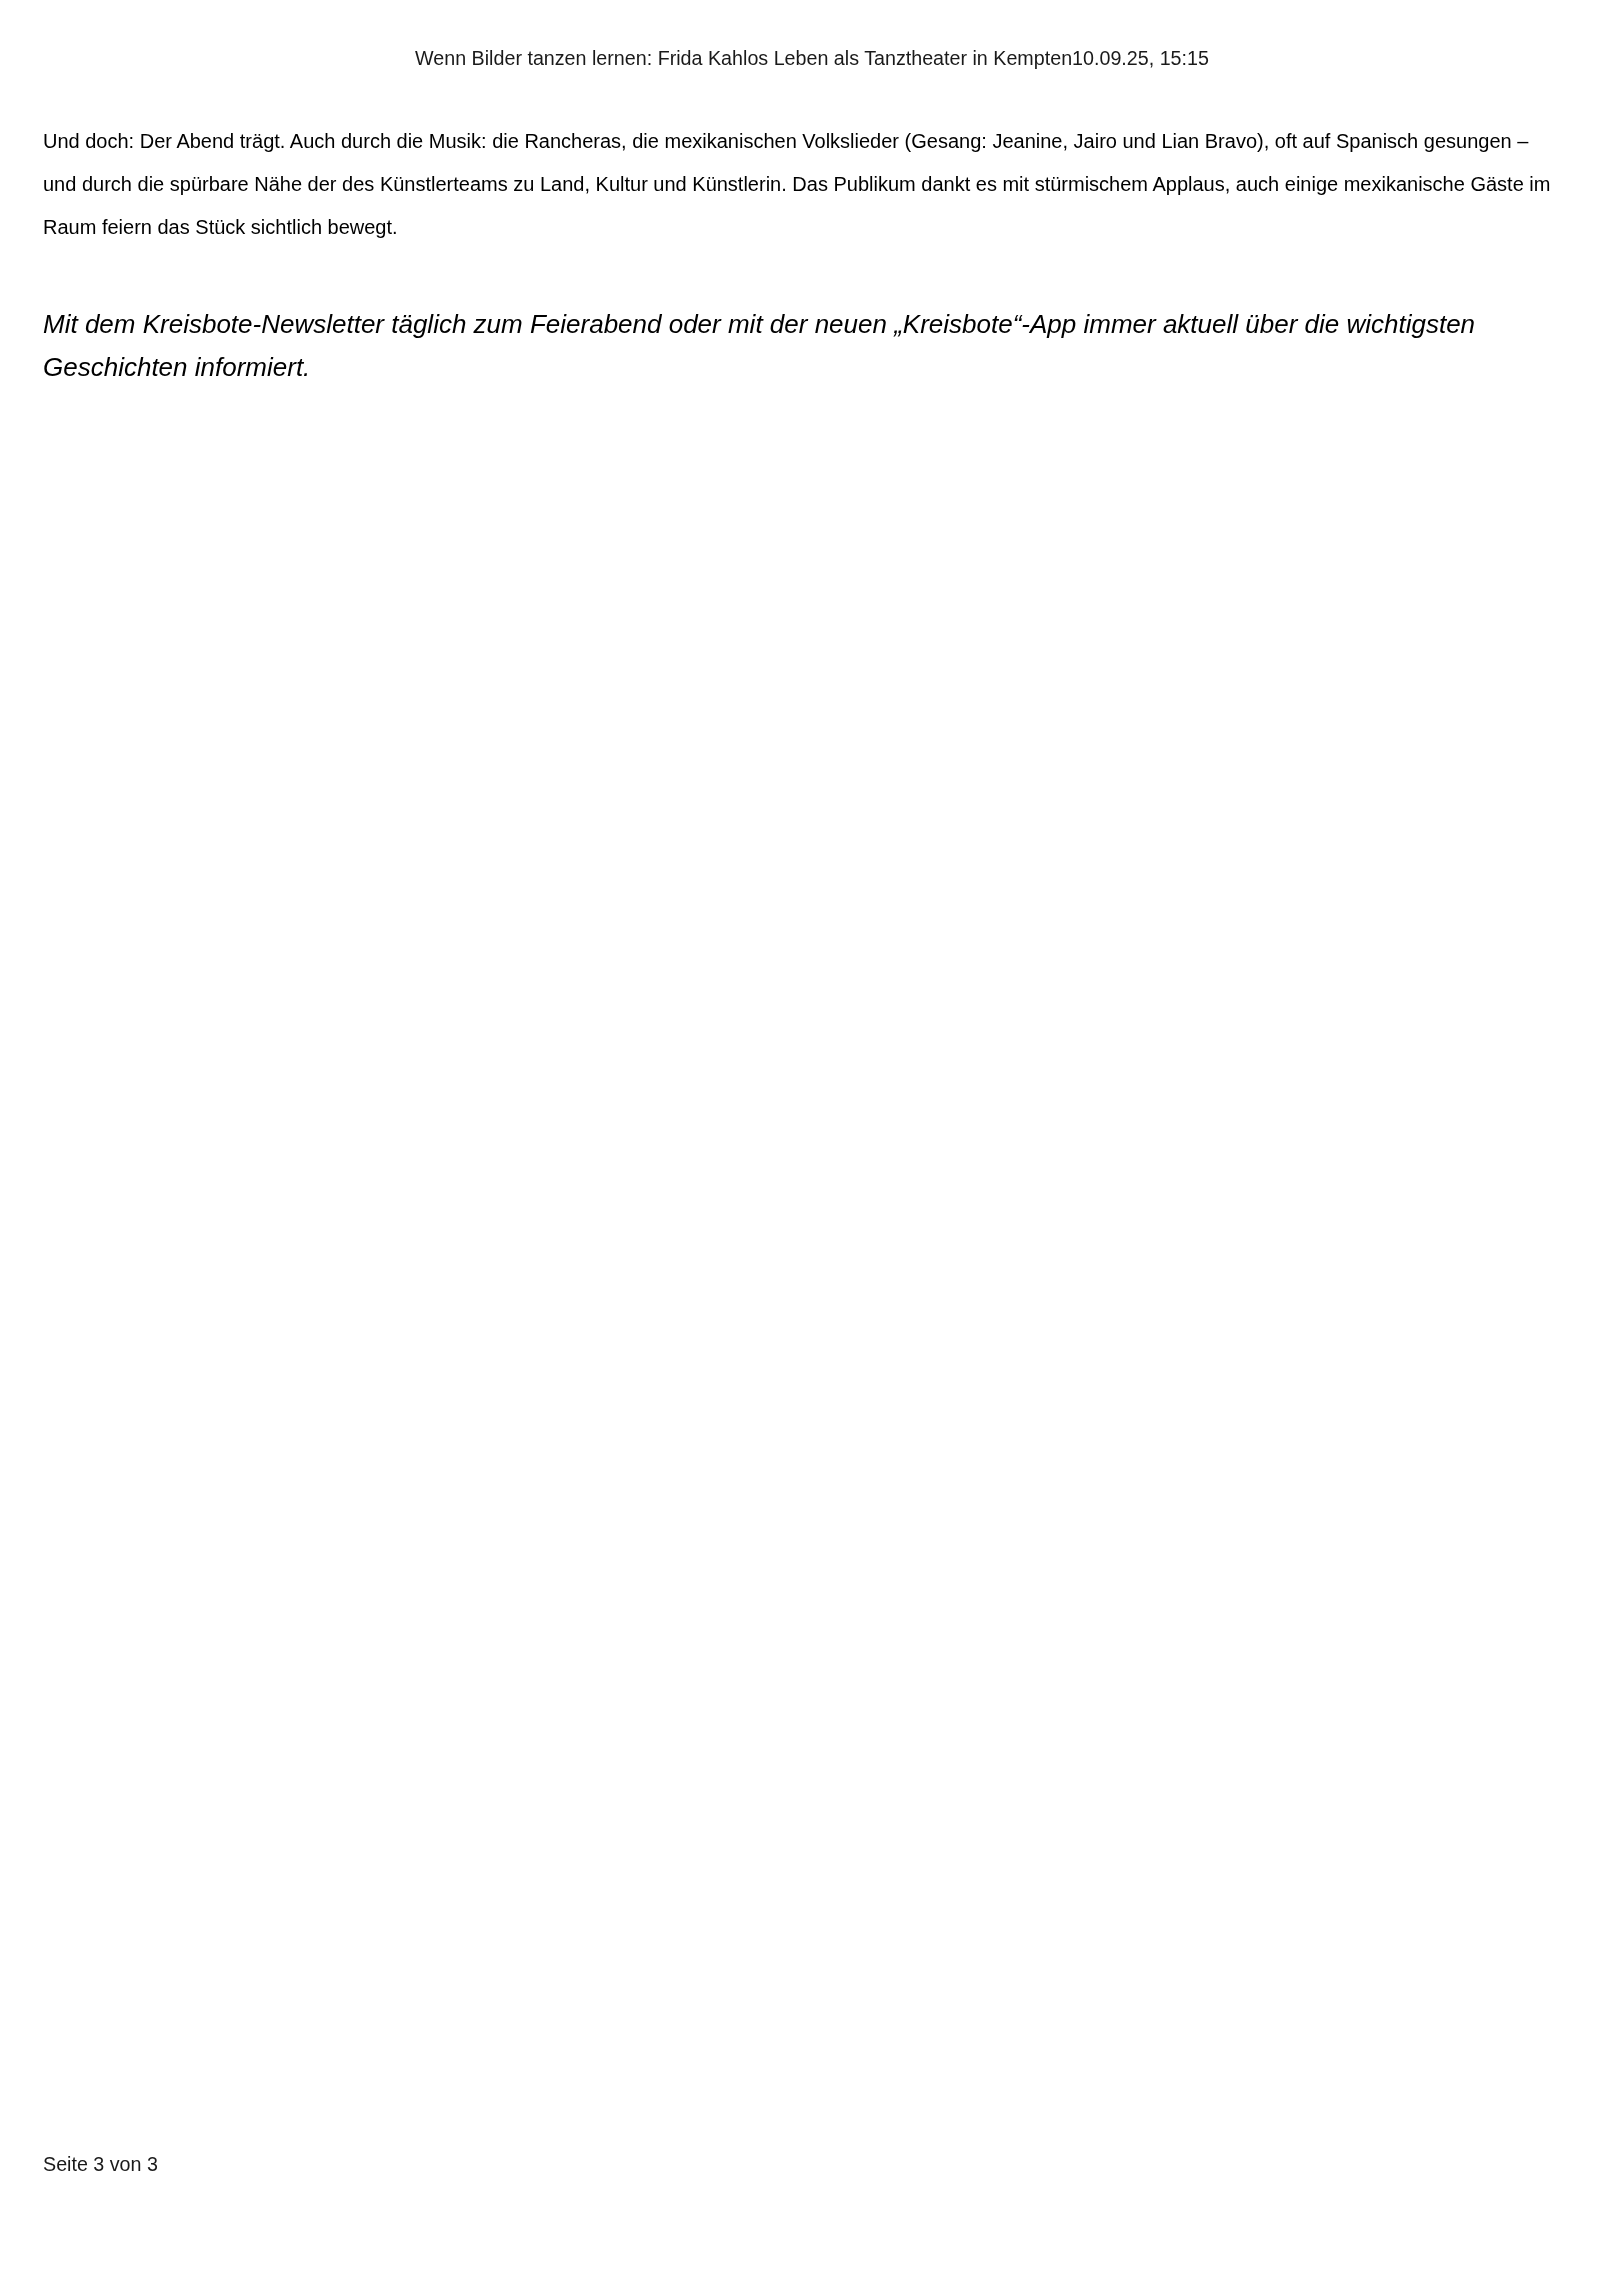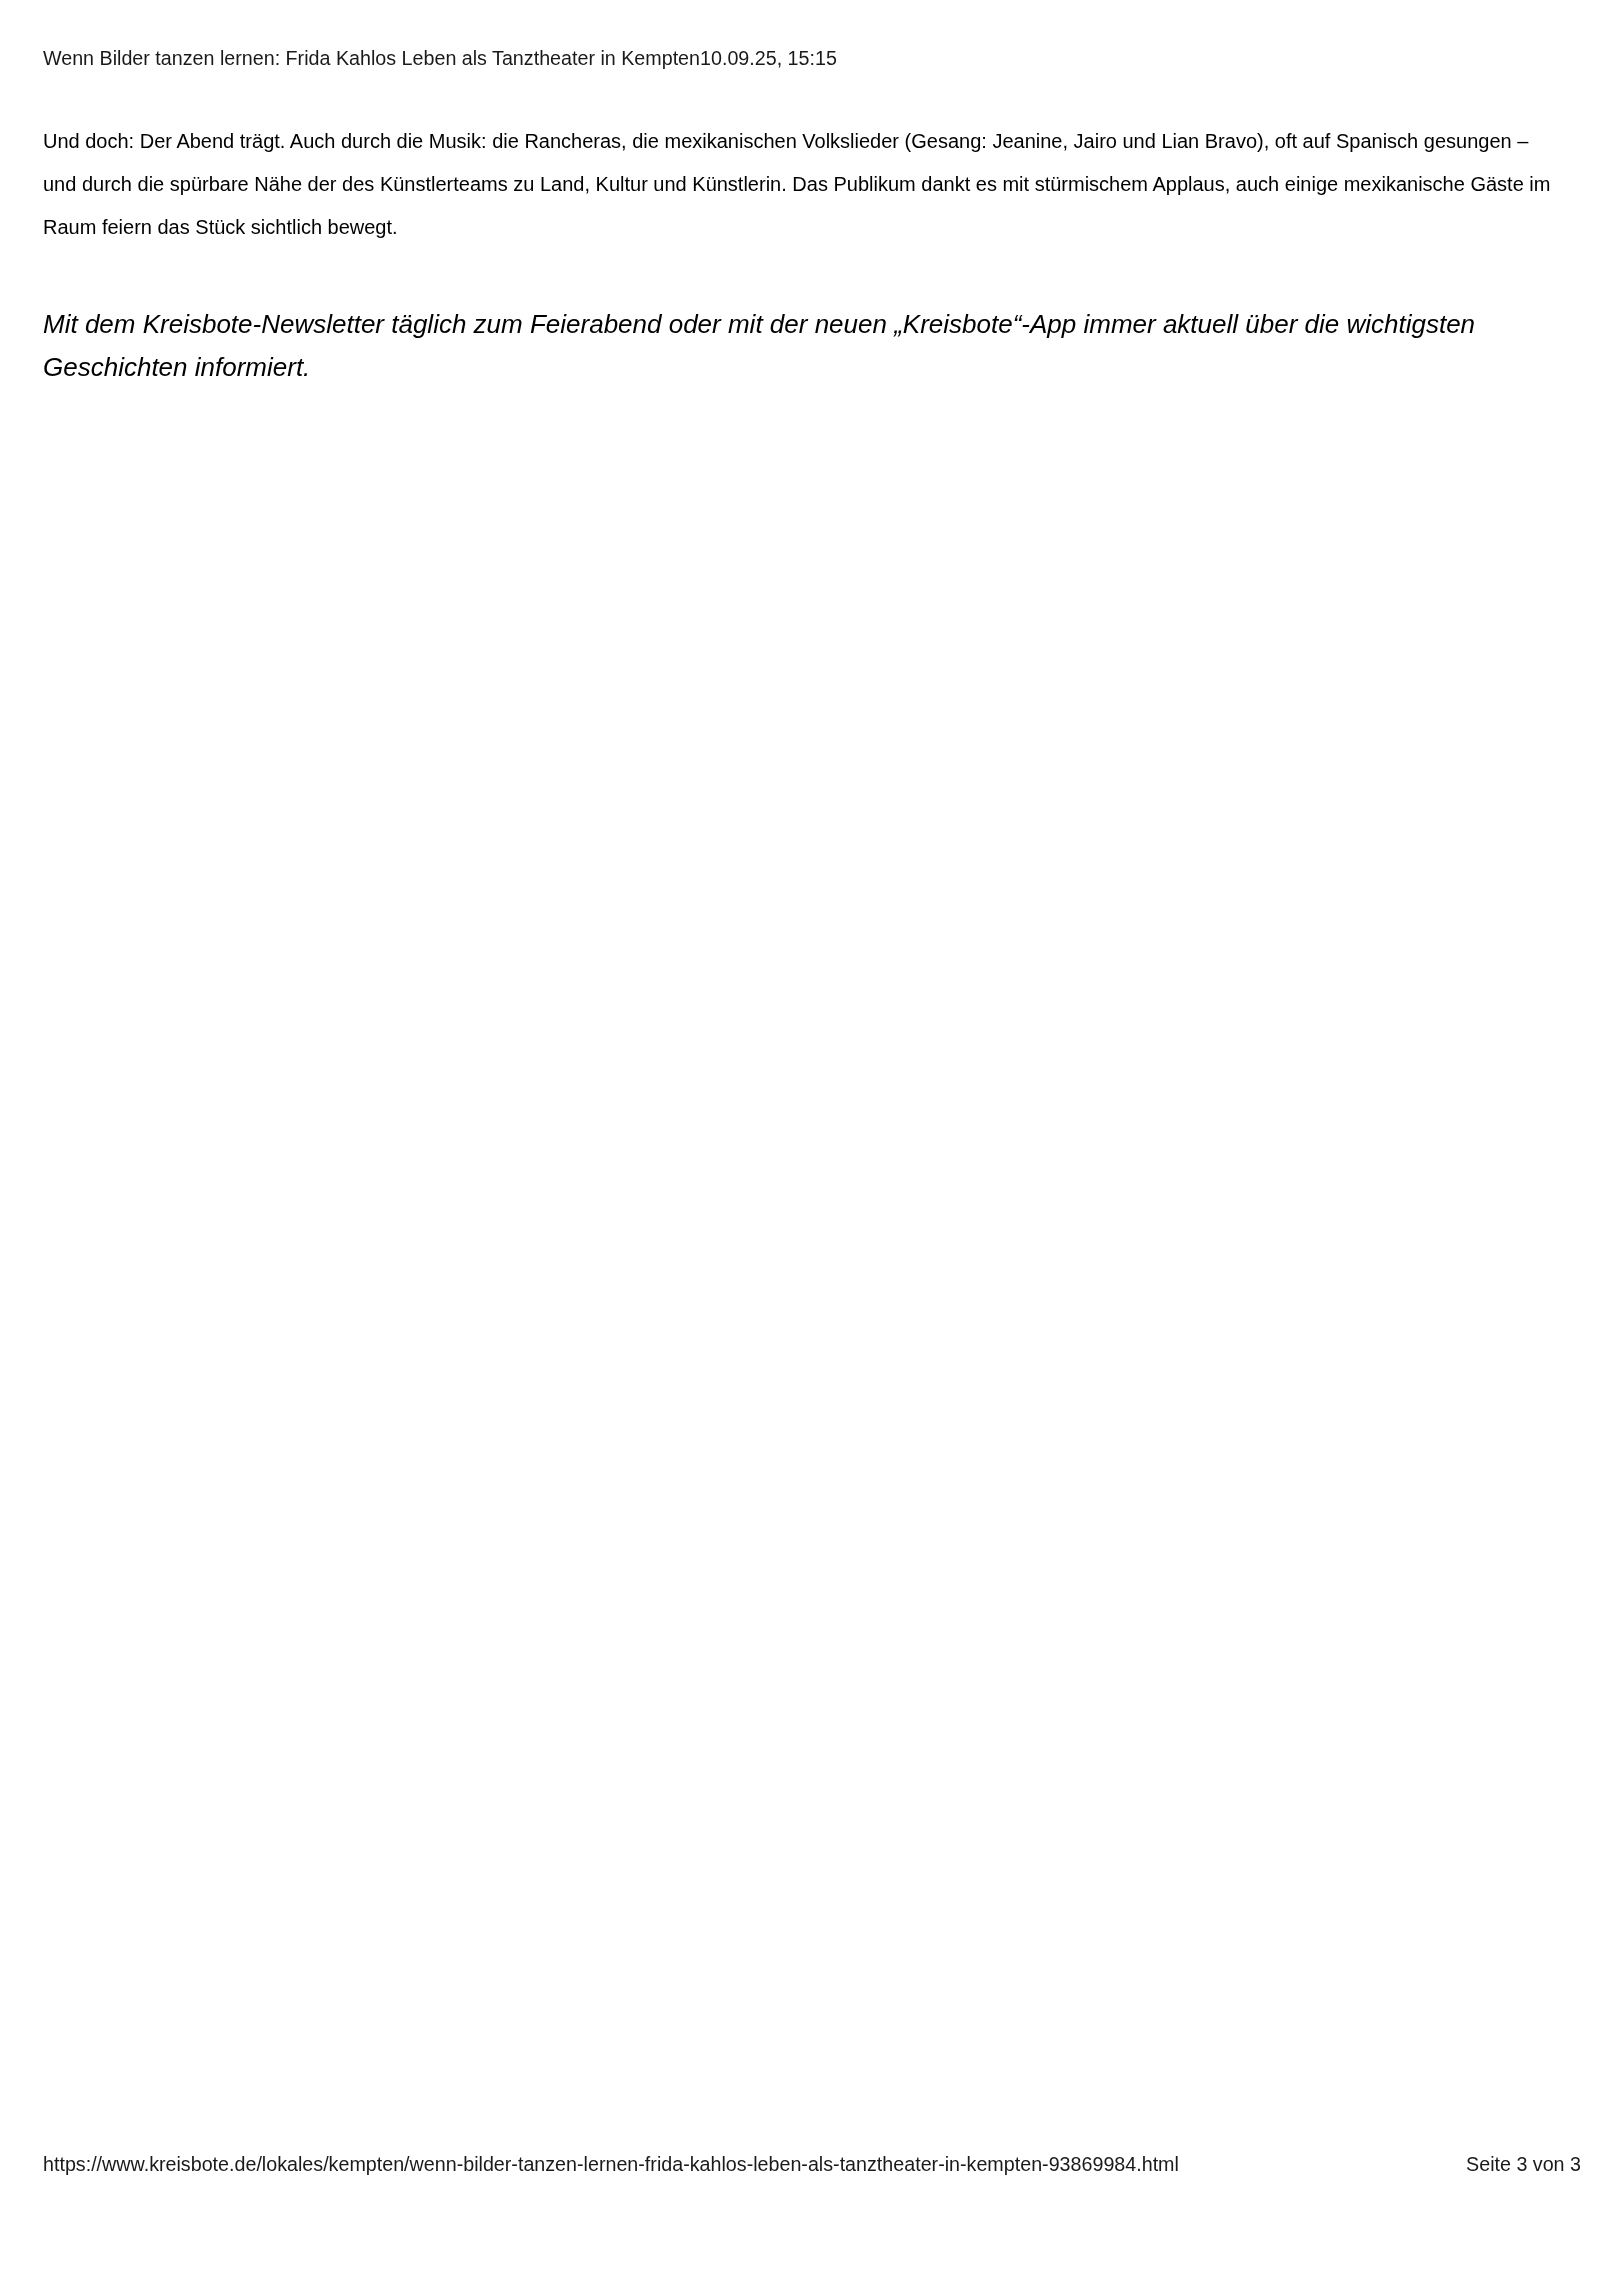--- a/index.html
+++ b/index.html
@@ -15,21 +15,21 @@
   }
   .page {
     position: relative;
     width: 100%;
     height: 100%;
     padding: 47px 40px 0 43px;
   }
   
   .print-header {
     display: flex;
-    justify-content: flex-start;
+    justify-content: center;
     align-items: flex-start;
     font-size: 19.7px;
     line-height: 23px;
     color: #1a1a1a;
   }
   .print-header .doc-title { max-width: 1164px; }
   
   .article-heading {
     margin-top: 79px;
     font-size: 33px;
@@ -94,18 +94,17 @@
   </div>
 
 
   <p class="body-paragraph">Und doch: Der Abend trägt. Auch durch die Musik: die Rancheras, die mexikanischen Volkslieder (Gesang: Jeanine, Jairo und Lian Bravo), oft auf Spanisch gesungen – und durch die spürbare Nähe der des Künstlerteams zu Land, Kultur und Künstlerin. Das Publikum dankt es mit stürmischem Applaus, auch einige mexikanische Gäste im Raum feiern das Stück sichtlich bewegt.</p>
 
 
 
   <p class="italic-paragraph">Mit dem Kreisbote-Newsletter täglich zum Feierabend oder mit der neuen „Kreisbote“-App immer aktuell über die wichtigsten Geschichten informiert.</p>
 
   <div class="print-footer">
-    <span class="footer-url">https://www.kreisbote.de/lokales/kempten/wenn-bilder-tanzen-lernen-frida-kahlos-leben-als-tanztheater-in-kempten-93869984.html</span>
     <span class="page-indicator">Seite 3 von 3</span>
   </div>
 
 </div>
 
 
 </body></html>

